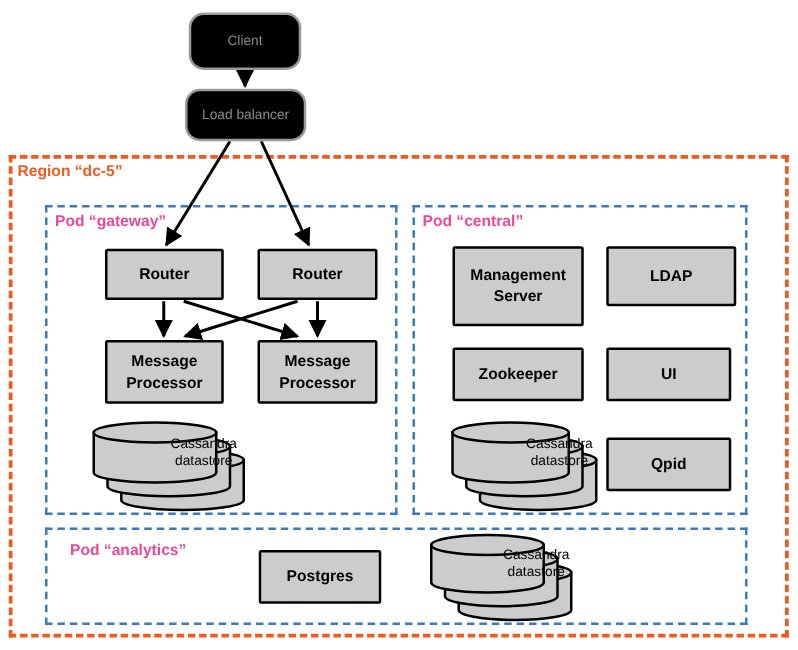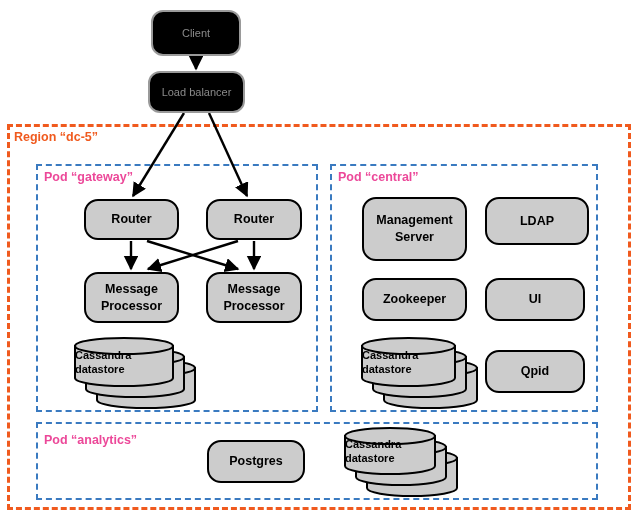--- a/index.html
+++ b/index.html
@@ -59,44 +59,46 @@
     white-space:nowrap;
     z-index:4;
   }
 
   
   .svc{
     position:absolute;
     box-sizing:border-box;
     background:#cccccc;
     border:2.5px solid #000000;
-    border-radius:14px;
+    border-radius:2px;
     color:#000000;
     font-size:12.5px;
     font-weight:bold;
     display:flex;align-items:center;justify-content:center;
     text-align:center;
     line-height:1.35;
     z-index:5;
     white-space:pre-line;
   }
 
   
   .cass{position:absolute;z-index:5;}
   .cass svg{display:block;overflow:visible;}
   .cass-label{
     position:absolute;
     color:#000;
     font-size:11px;
-    font-weight:bold;
+    font-weight:normal;
+    text-align:center;
     line-height:1.25;
     white-space:pre-line;
     z-index:7;
     pointer-events:none;
     width:100%;
+    padding-left:39px;
   }
 
   
   #edges{position:absolute;left:0;top:0;width:638px;height:520px;z-index:5;pointer-events:none;}
 </style>
 </head>
 <body>
 
 <div id="stage">
 
@@ -120,21 +122,21 @@
   <div id="layer-region">
       <div class="region" style="left: 7px; top: 124px; width: 624px; height: 386px;"></div>
       <div class="region-label" style="left: 14px; top: 130px;">Region “dc-5”</div>
     </div>
   <div id="layer-pods">
       <div class="pod" style="left: 36px; top: 164px; width: 282px; height: 248px;"></div>
       <div class="pod-label" style="left: 44px; top: 170px;">Pod “gateway”</div>
       <div class="pod" style="left: 330px; top: 164px; width: 268px; height: 248px;"></div>
       <div class="pod-label" style="left: 338px; top: 170px;">Pod “central”</div>
       <div class="pod" style="left: 36px; top: 422px; width: 562px; height: 78px;"></div>
-      <div class="pod-label" style="left: 44px; top: 433px;">Pod “analytics”</div>
+      <div class="pod-label" style="left: 56px; top: 433px;">Pod “analytics”</div>
     </div>
   <div id="layer-nodes">
       <div class="svc" style="left: 84px; top: 199px; width: 95px; height: 41px;">Router</div>
       <div class="svc" style="left: 206px; top: 199px; width: 96px; height: 41px;">Router</div>
       <div class="svc" style="left: 84px; top: 272px; width: 95px; height: 51px;">Message
 Processor</div>
       <div class="svc" style="left: 206px; top: 272px; width: 96px; height: 51px;">Message
 Processor</div>
       <div class="cass" style="left: 75px; top: 338px; width: 120px; height: 62px;">
         <svg width="120" height="62" viewBox="0 0 120 62">

